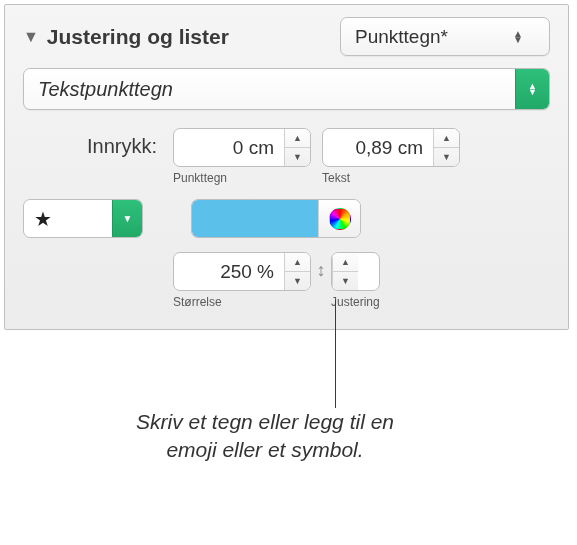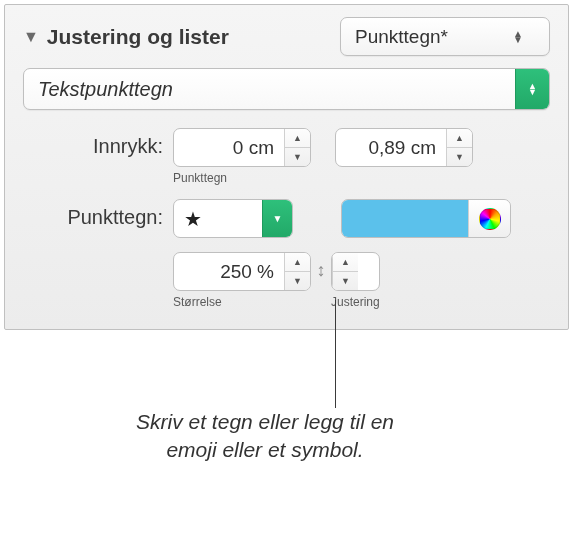--- a/index.html
+++ b/index.html
@@ -110,29 +110,29 @@
     .green-endcap .chev::before { content: "▲"; }
     .green-endcap .chev::after { content: "▼"; }
     
     .field-row {
       display: flex;
       align-items: flex-start;
       margin-bottom: 14px;
     }
     .field-label {
       width: 150px;
-      padding-right: 10px;
+      padding-right: 16px;
       text-align: right;
       font-size: 20px;
       color: #3a3a3a;
       padding-top: 7px;
     }
     .field-controls {
       display: flex;
-      gap: 24px;
+      gap: 11px;
       flex: 1;
     }
     .control-group {
       display: flex;
       flex-direction: column;
     }
     .spinner-box {
       display: flex;
       align-items: stretch;
       background: #fff;
@@ -309,26 +309,26 @@
         <div class="sublabel">Punkttegn</div>
       </div>
       <div class="control-group">
         <div class="spinner-box">
           <input type="text" value="0,89 cm" style="">
           <div class="stepper">
             <button>▲</button>
             <button>▼</button>
           </div>
         </div>
+        <div class="sublabel">Tekst</div>
       </div>
     </div>
   </div>
 
   <div class="field-row">
-    <div class="field-label">Punkttegn:</div>
     <div class="field-controls" style="gap:48px;">
       <div class="bullet-picker">
         <div class="bullet-display">★</div>
         <div class="bullet-green-cap">
           <span class="down">▼</span>
         </div>
       </div>
       <div class="color-control">
         <div class="color-swatch" style="background: rgb(91, 193, 235);"></div>
         <div class="color-wheel">

